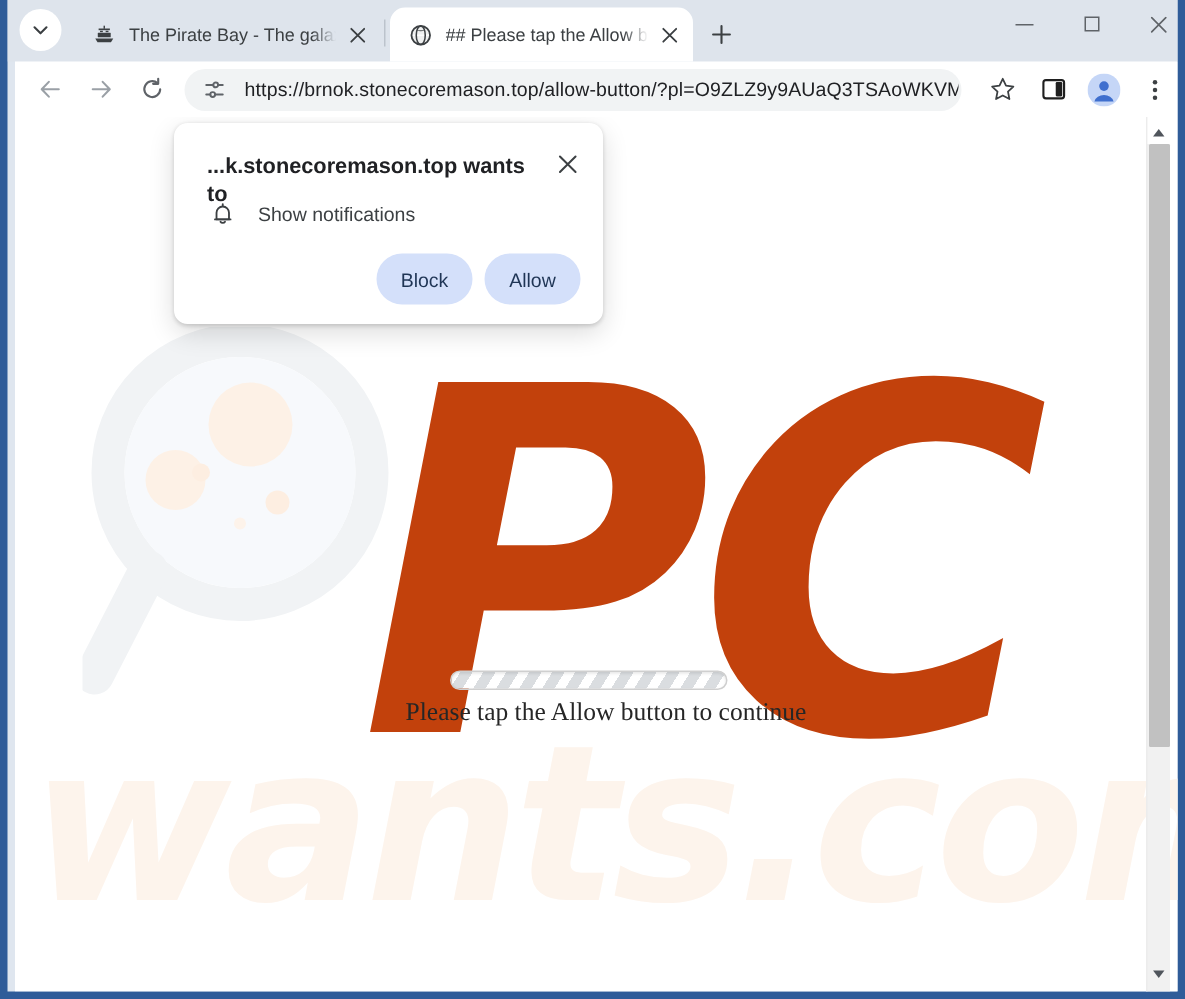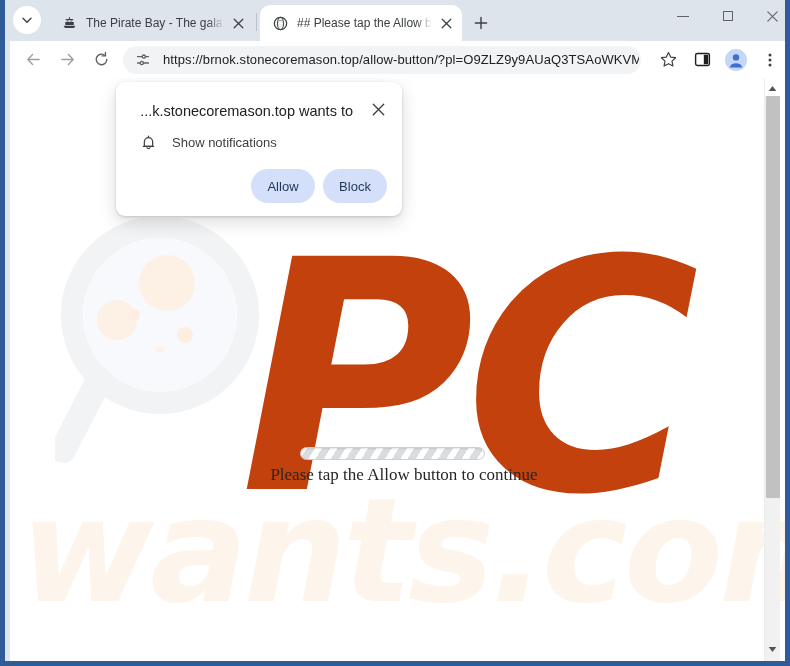--- a/index.html
+++ b/index.html
@@ -240,24 +240,23 @@
     height: 134px;
     background: #ffffff;
     border-radius: 9px;
     box-shadow: 0 1px 3px rgba(0,0,0,0.16), 0 6px 18px rgba(0,0,0,0.14);
   }
   .perm-title {
     position: absolute;
     left: 22px; top: 20px;
     width: 215px;
     font-size: 14.5px;
-    font-weight: normal;
+    font-weight: bold;
     color: #202124;
     line-height: 19px;
-    text-align: right;
   }
   .perm-close {
     position: absolute;
     right: 11px; top: 14px;
     width: 26px; height: 26px;
     border-radius: 50%;
     display: flex; align-items: center; justify-content: center;
   }
   .perm-row {
     position: absolute;
@@ -505,22 +504,22 @@
             <path d="M9 2.2 V3.4" stroke="#3c4043" stroke-width="1.3" stroke-linecap="round"></path>
             <path d="M4.6 13 V8.3 a4.4 4.4 0 0 1 8.8 0 V13 Z" fill="none" stroke="#3c4043" stroke-width="1.3" stroke-linejoin="round"></path>
             <path d="M3.5 13 H14.5" stroke="#3c4043" stroke-width="1.3" stroke-linecap="round"></path>
             <path d="M7.4 14.6 a1.8 1.5 0 0 0 3.2 0" fill="none" stroke="#3c4043" stroke-width="1.3" stroke-linecap="round"></path>
           </svg>
         </span>
         <span class="perm-row-label">Show notifications</span>
       </div>
 
       <div class="perm-actions">
+        <button class="perm-btn">Block</button>
         <button class="perm-btn">Allow</button>
-        <button class="perm-btn">Block</button>
       </div>
     </div>
   </div>
 
   <div class="scrollbar">
     <div class="sb-track-top"></div>
     <div class="sb-arrow up">
       <svg width="9" height="7" viewBox="0 0 9 7">
         <path d="M4.5 1 L8.3 6 H0.7 Z" fill="#50555c"></path>
       </svg>

